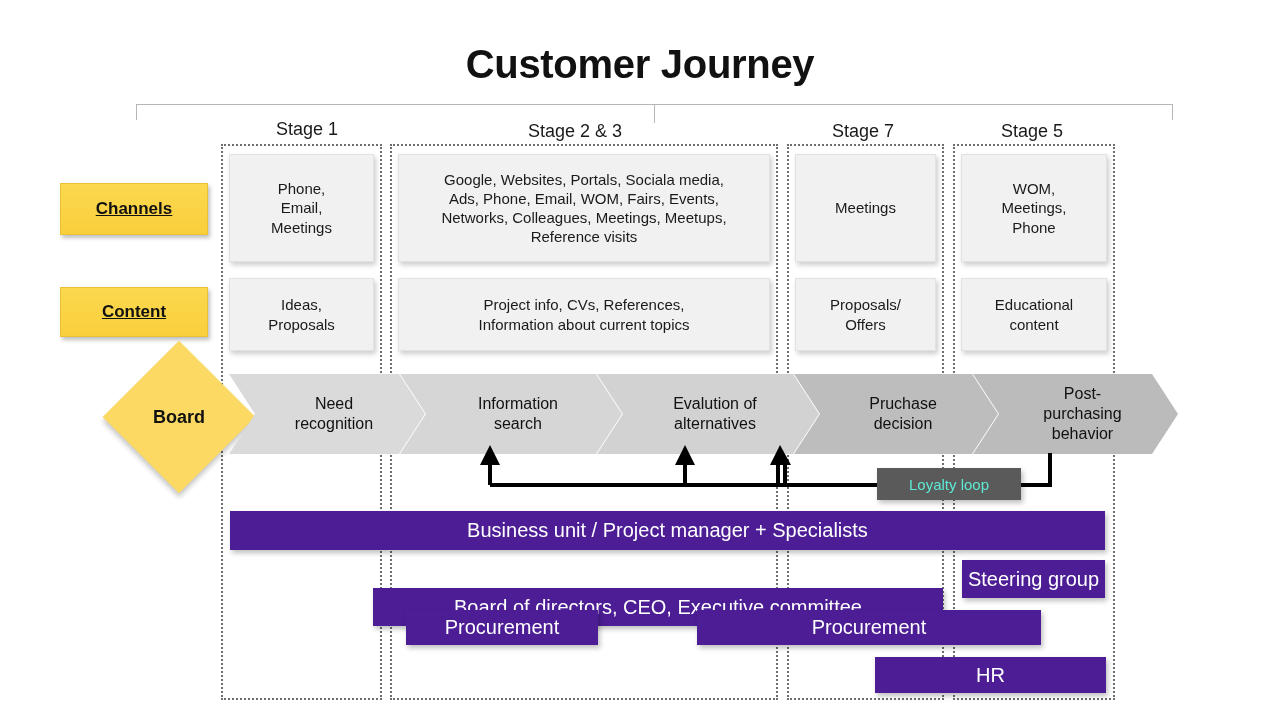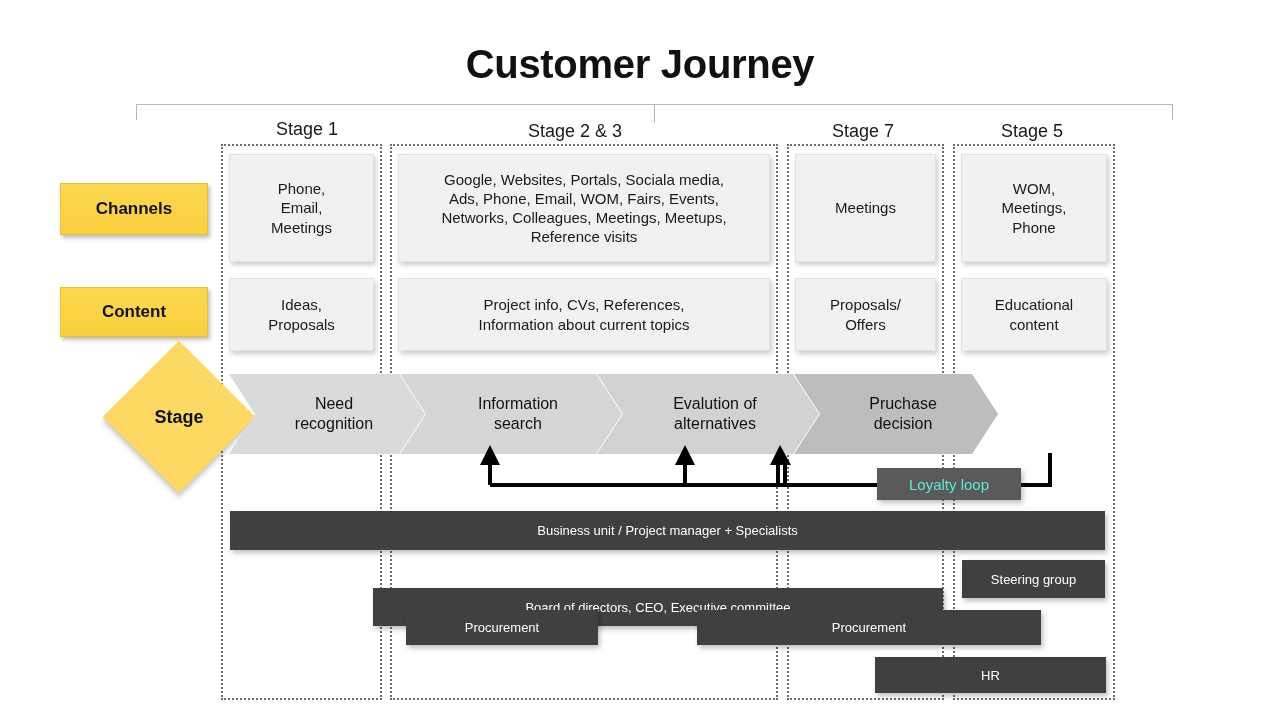--- a/index.html
+++ b/index.html
@@ -55,20 +55,21 @@
 
   
   .row-label{
     position:absolute;
     background:linear-gradient(#fcd84f,#f9cf3c);
     border:1px solid #e8c233;
     box-shadow:2px 3px 4px rgba(0,0,0,0.25);
     display:flex;align-items:center;justify-content:center;
     font-weight:bold;font-size:17px;color:#111;
     box-sizing:border-box;
+    text-decoration:underline;
   }
 
   
   .card{
     position:absolute;
     background:#f1f1f1;
     border:1px solid #e2e2e2;
     box-shadow:2px 3px 5px rgba(0,0,0,0.20);
     display:flex;align-items:center;justify-content:center;
     text-align:center;
@@ -102,24 +103,24 @@
     box-sizing:border-box;
   }
   .chev .chev-label{position:relative;z-index:2;padding-left:14px;}
 
   
   .loop svg{display:block;}
 
   
   .role-bar{
     position:absolute;
-    background:#404040;
+    background:#4c1d95;
     box-shadow:2px 3px 5px rgba(0,0,0,0.25);
     display:flex;align-items:center;justify-content:center;
-    color:#ffffff;font-size:13px;
+    color:#ffffff;font-size:20px;
     box-sizing:border-box;
   }
   .loyalty-tag{
     position:absolute;
     background:#5a5a5a;
     box-shadow:2px 3px 5px rgba(0,0,0,0.25);
     display:flex;align-items:center;justify-content:center;
     color:#5eead4;font-size:15px;
     box-sizing:border-box;z-index:6;
   }
@@ -167,21 +168,21 @@
   <div class="card" style="left:229px;top:278px;width:145px;height:73px;">Ideas,
 Proposals</div>
   <div class="card" style="left:398px;top:278px;width:372px;height:73px;">Project info, CVs, References,
 Information about current topics</div>
   <div class="card" style="left:795px;top:278px;width:141px;height:73px;">Proposals/
 Offers</div>
   <div class="card" style="left:961px;top:278px;width:146px;height:73px;">Educational
 content</div>
 
   <div class="diamond" style="left:125px;top:363px;width:108px;height:108px;"></div>
-  <div class="diamond-text" style="left:125px;top:363px;width:108px;height:108px;">Stage</div>
+  <div class="diamond-text" style="left:125px;top:363px;width:108px;height:108px;">Board</div>
 
   <div class="chev" style="left:229px;top:374px;width:196px;height:80px;
         background:#dadada;
         clip-path:polygon(0 0, calc(100% - 26px) 0, 100% 50%, calc(100% - 26px) 100%, 0 100%, 26px 50%);">
     <span class="chev-label">Need
 recognition</span>
   </div>
 
   <div class="chev" style="left:400px;top:374px;width:222px;height:80px;
         background:#d6d6d6;
@@ -197,20 +198,27 @@
 alternatives</span>
   </div>
 
   <div class="chev" style="left:794px;top:374px;width:204px;height:80px;
         background:#bdbdbd;
         clip-path:polygon(0 0, calc(100% - 26px) 0, 100% 50%, calc(100% - 26px) 100%, 0 100%, 26px 50%);">
     <span class="chev-label">Pruchase
 decision</span>
   </div>
 
+  <div class="chev" style="left:973px;top:374px;width:205px;height:80px;
+        background:#bbbbbb;
+        clip-path:polygon(0 0, calc(100% - 26px) 0, 100% 50%, calc(100% - 26px) 100%, 0 100%, 26px 50%);">
+    <span class="chev-label">Post-
+purchasing
+behavior</span>
+  </div>
 
   <div class="loop" style="position:absolute;left:470px;top:445px;width:600px;height:65px;z-index:5;">
     <svg width="600" height="65" viewBox="0 0 600 65">
 
       <path d="M 20 40 L 580 40 L 580 8" stroke="#000" stroke-width="4" fill="none"></path>
 
       <path d="M 20 40 L 20 18" stroke="#000" stroke-width="4" fill="none"></path>
       <path d="M 215 40 L 215 18" stroke="#000" stroke-width="4" fill="none"></path>
       <path d="M 308 40 L 308 18" stroke="#000" stroke-width="4" fill="none"></path>
       <path d="M 315 40 L 315 18" stroke="#000" stroke-width="4" fill="none"></path>

